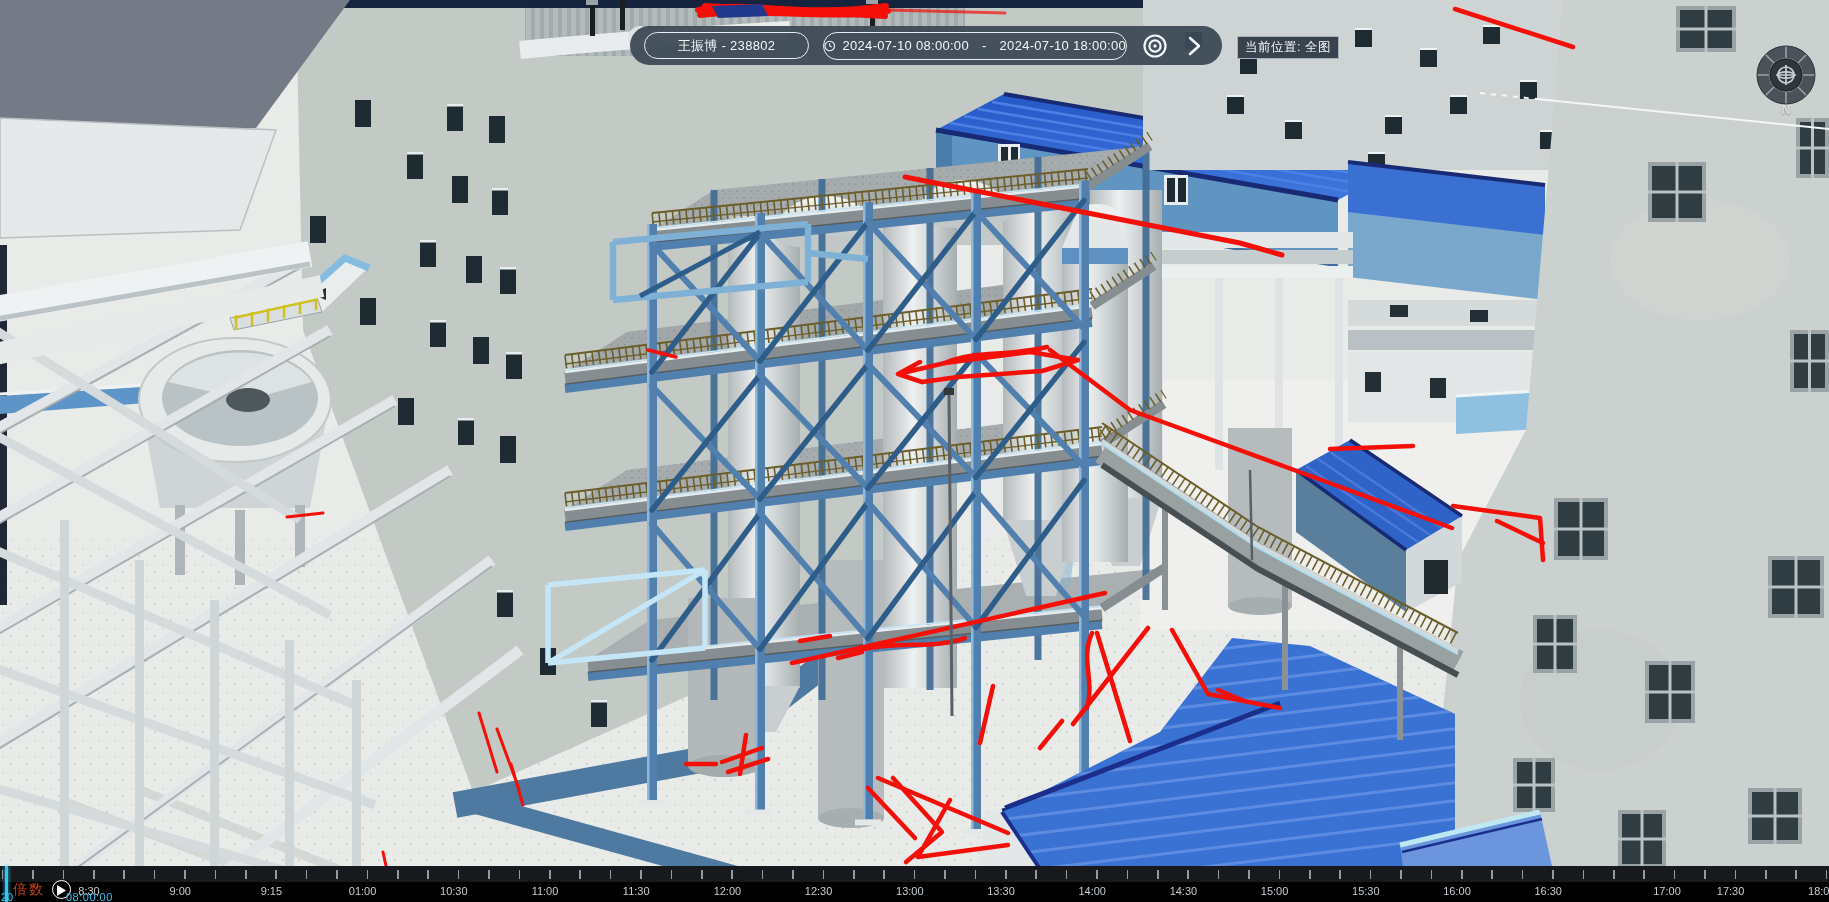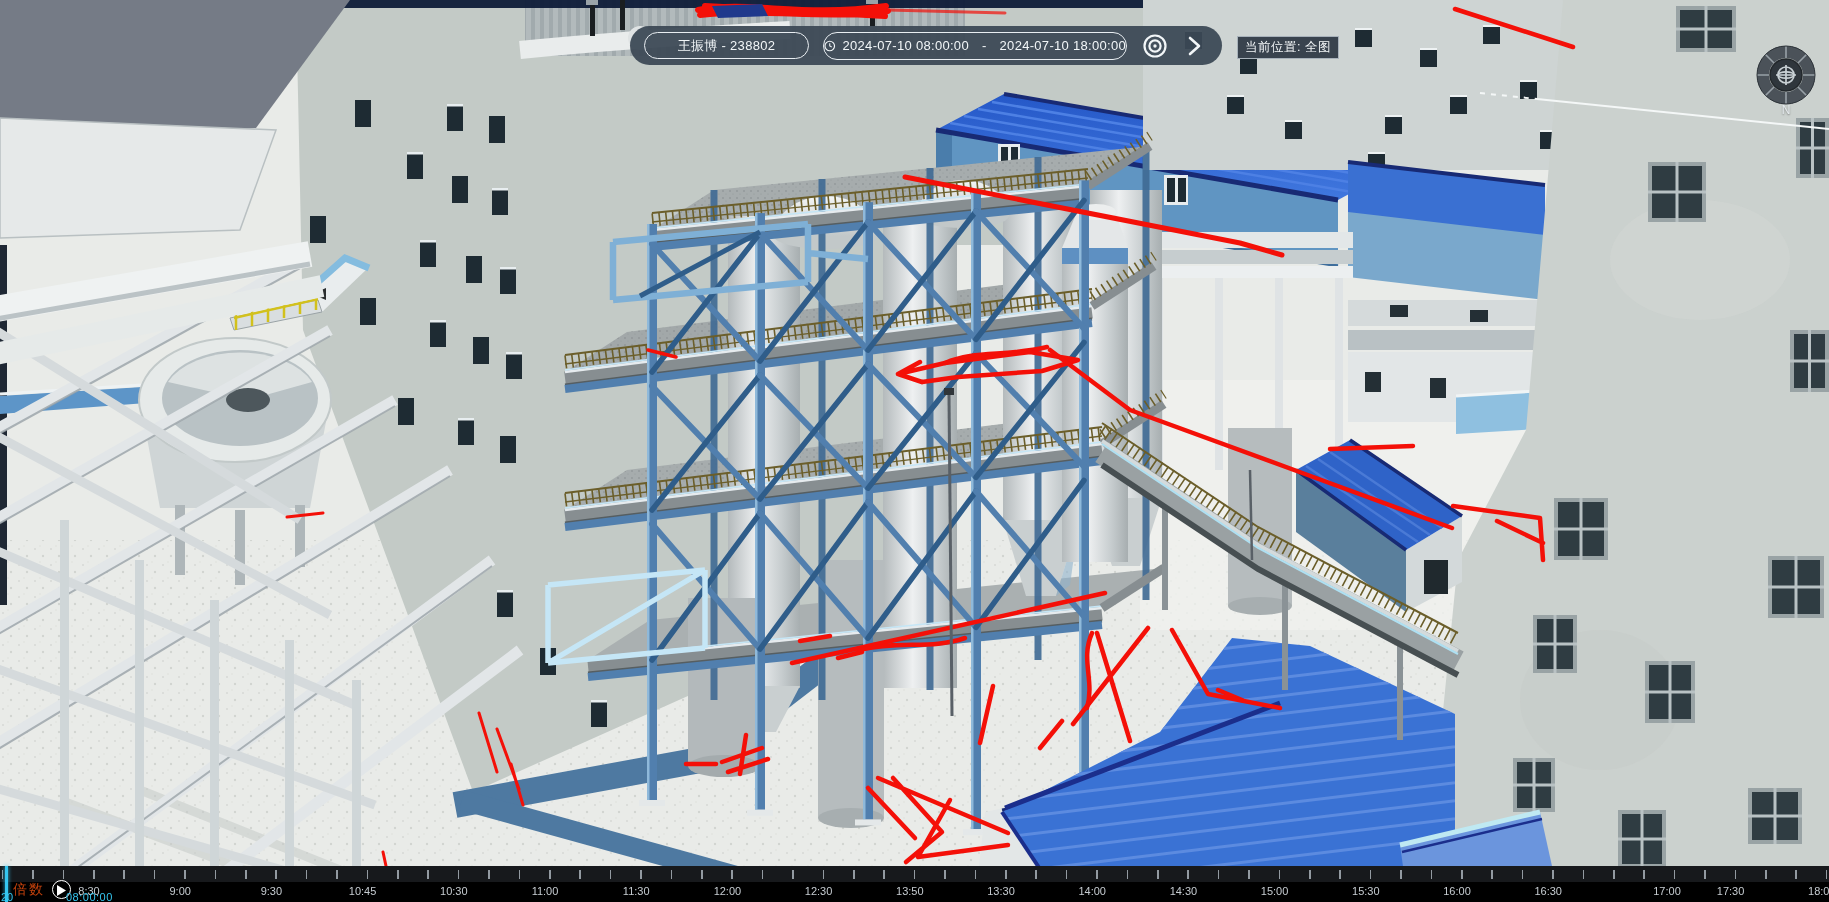--- a/index.html
+++ b/index.html
@@ -622,28 +622,28 @@
         <div class="tick" style="left: 1673.8px;"></div>
         <div class="tick" style="left: 1704.2px;"></div>
         <div class="tick" style="left: 1734.6px;"></div>
         <div class="tick" style="left: 1765px;"></div>
         <div class="tick" style="left: 1795.4px;"></div>
         <div class="tick" style="left: 1825.8px;"></div>
       </div>
   <div class="label-row" id="labelRow">
         <span class="tl-label" style="left: 89px;">8:30</span>
         <span class="tl-label" style="left: 180.2px;">9:00</span>
-        <span class="tl-label" style="left: 271.4px;">9:30</span>
-        <span class="tl-label" style="left: 362.6px;">10:45</span>
+        <span class="tl-label" style="left: 271.4px;">9:15</span>
+        <span class="tl-label" style="left: 362.6px;">01:00</span>
         <span class="tl-label" style="left: 453.8px;">10:30</span>
         <span class="tl-label" style="left: 545px;">11:00</span>
         <span class="tl-label" style="left: 636.2px;">11:30</span>
         <span class="tl-label" style="left: 727.4px;">12:00</span>
         <span class="tl-label" style="left: 818.6px;">12:30</span>
-        <span class="tl-label" style="left: 909.8px;">13:50</span>
+        <span class="tl-label" style="left: 909.8px;">13:00</span>
         <span class="tl-label" style="left: 1001px;">13:30</span>
         <span class="tl-label" style="left: 1092.2px;">14:00</span>
         <span class="tl-label" style="left: 1183.4px;">14:30</span>
         <span class="tl-label" style="left: 1274.6px;">15:00</span>
         <span class="tl-label" style="left: 1365.8px;">15:30</span>
         <span class="tl-label" style="left: 1457px;">16:00</span>
         <span class="tl-label" style="left: 1548.2px;">16:30</span>
         <span class="tl-label" style="left: 1667px;">17:00</span>
         <span class="tl-label" style="left: 1730.6px;">17:30</span>
         <span class="tl-label" style="left: 1821.8px;">18:00</span>

